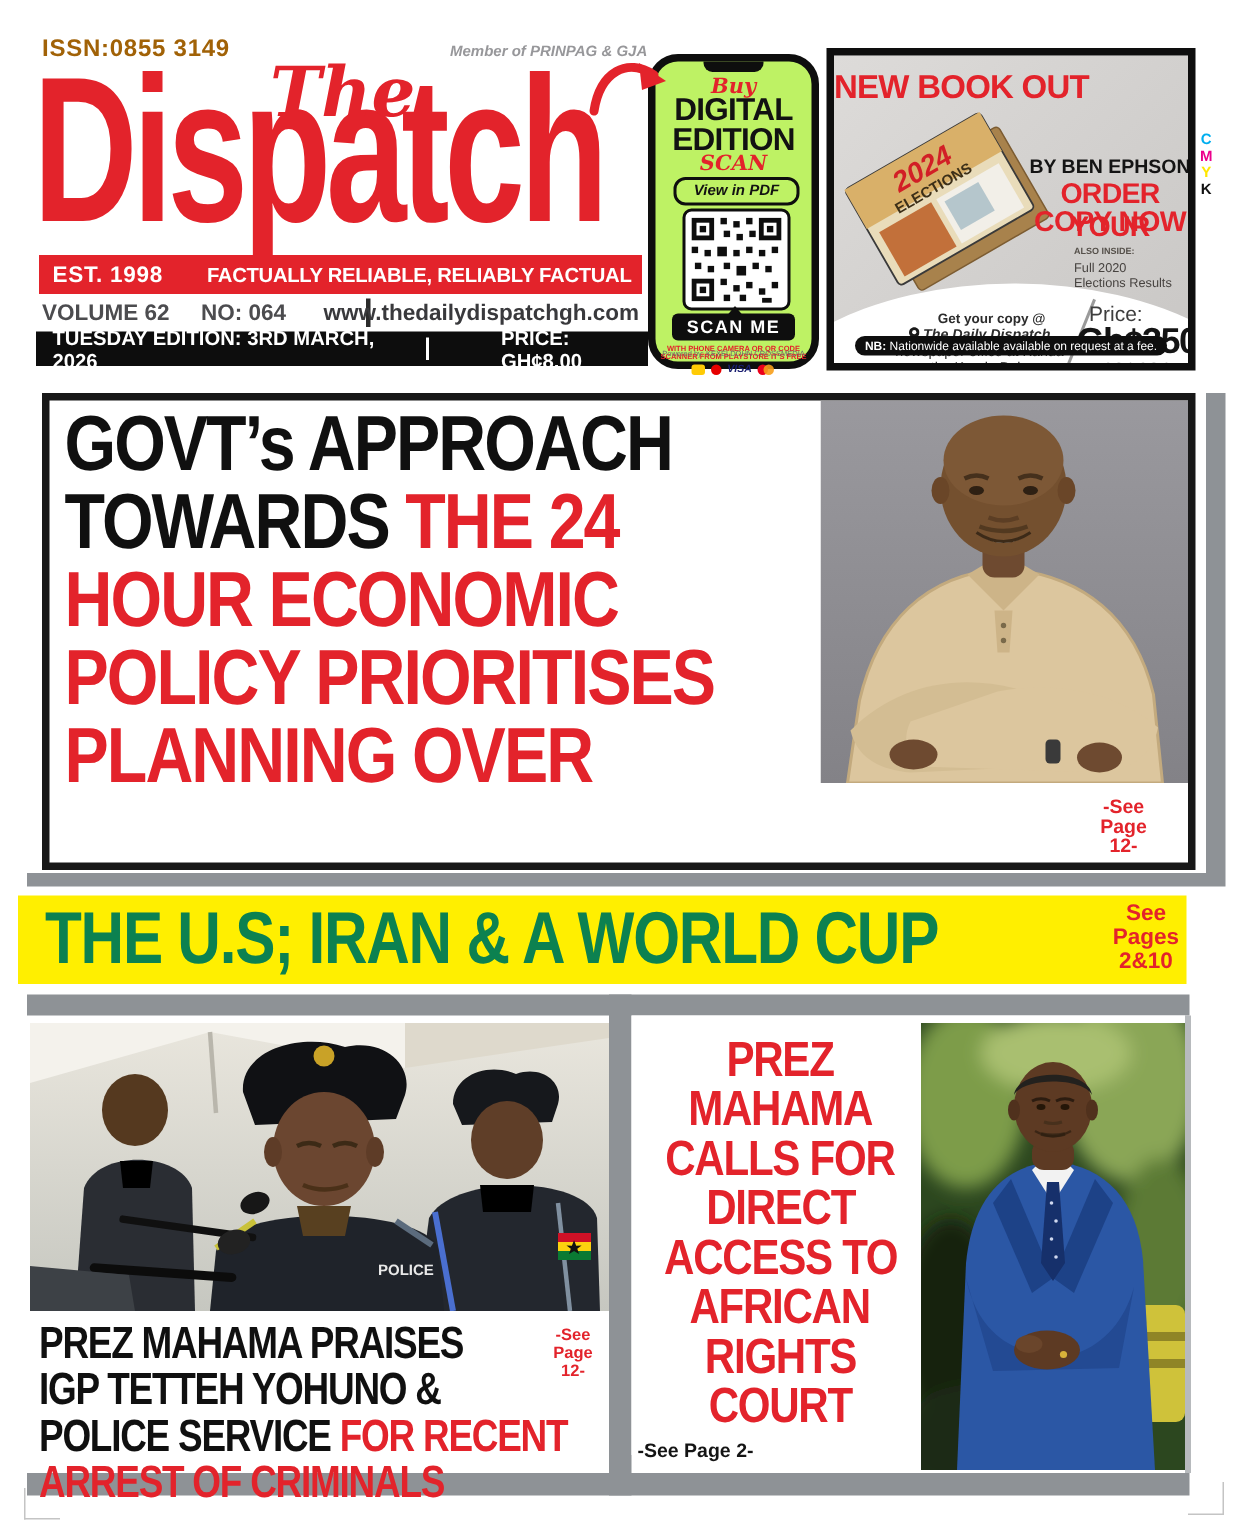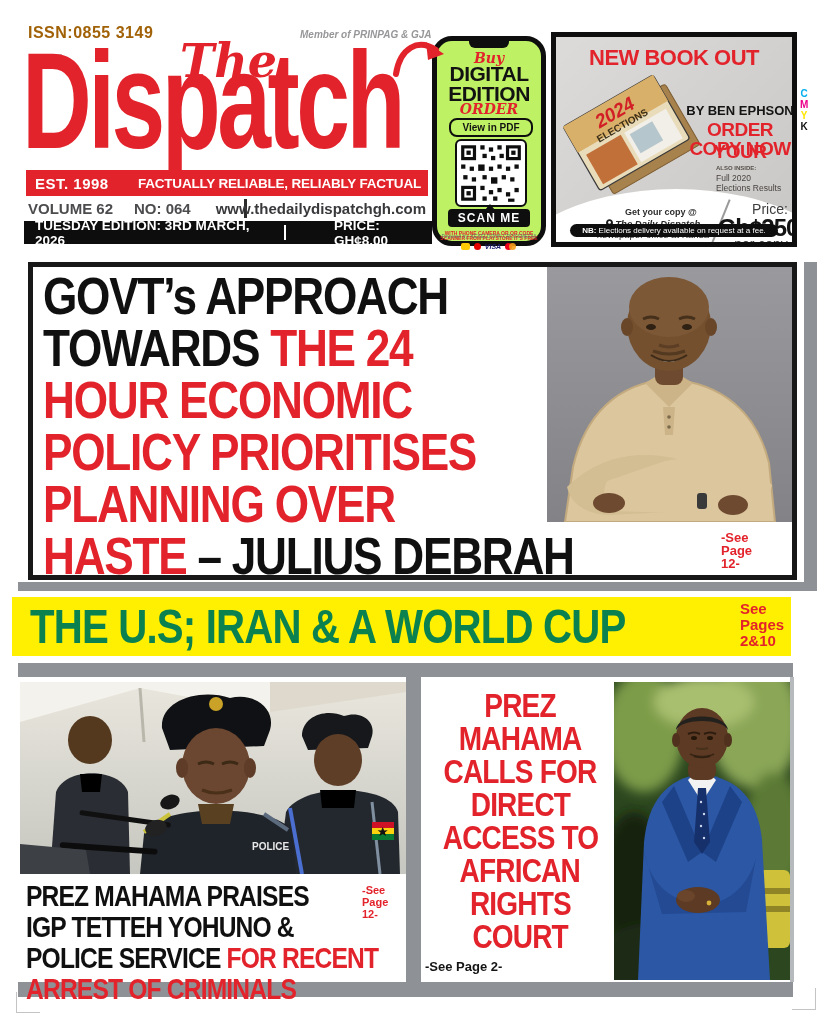--- a/index.html
+++ b/index.html
@@ -33,21 +33,21 @@
   
   .ad{left:551px;top:32px;width:246px;height:215px;background:linear-gradient(135deg,#dddbd9,#c9c7c5);
     border:5px solid #0e0e0e;box-sizing:border-box;overflow:hidden;z-index:2;}
   
   .banner{left:12px;top:597px;width:779px;height:59px;background:var(--yellow);}
   .banner-text{font-weight:bold;color:var(--green);font-size:49px;line-height:59px;letter-spacing:-1px;}
   
   .grayband{background:var(--gray);}
   .story-head{font-weight:bold;font-size:30px;line-height:31px;letter-spacing:-1px;white-space:nowrap;}
   .rhead{font-weight:bold;color:var(--red);font-size:33px;line-height:33px;letter-spacing:-1px;text-align:center;}
-  .seepg{color:var(--red);font-weight:bold;font-size:12px;line-height:12.5px;text-align:left;}
+  .seepg{color:var(--red);font-weight:bold;font-size:12px;line-height:12.5px;text-align:center;}
   .crop{background:#c4c4c4;}
   .tiny{font-size:5px;line-height:6px;}
 </style>
 </head>
 <body>
 
 <div id="page">
 
   <div class="abs crop" style="left:40px;top:54px;width:22px;height:1px;"></div>
   <div class="abs crop" style="left:40px;top:54px;width:1px;height:24px;"></div>
@@ -83,23 +83,23 @@
   <svg class="abs" style="left:392px;top:34px;z-index:5;" width="52" height="44" viewBox="0 0 52 44">
     <path d="M4 40 C 8 14, 26 4, 44 16" fill="none" stroke="#e3232b" stroke-width="6" stroke-linecap="round"></path>
     <polygon points="34,8 52,20 36,26" fill="#e3232b"></polygon>
   </svg>
 
   <div class="abs phone">
     <div class="abs" style="left:32px;top:0;width:40px;height:7px;background:#0e0e0e;border-radius:0 0 6px 6px;"></div>
     <div class="abs script-red" style="left:0;right:0;top:9px;text-align:center;font-size:14px;">Buy</div>
     <div class="abs b" style="left:0;right:0;top:22px;text-align:center;font-size:21px;line-height:21px;letter-spacing:-.5px;">DIGITAL</div>
     <div class="abs b" style="left:0;right:0;top:42px;text-align:center;font-size:21px;line-height:21px;letter-spacing:-.5px;">EDITION</div>
-    <div class="abs script-red" style="left:0;right:0;top:60px;text-align:center;font-size:14px;">ORDER</div>
+    <div class="abs script-red" style="left:0;right:0;top:60px;text-align:center;font-size:14px;">SCAN</div>
     <div class="abs" style="left:12px;top:77px;width:80px;height:15px;border:2px solid #0e0e0e;border-radius:8px;
-                text-align:center;font-weight:bold;font-size:10px;line-height:15px;">
+                text-align:center;font-weight:bold;font-size:10px;line-height:15px;font-style:italic;">
       <span>View in PDF</span>
     </div>
 
     <div class="abs" style="left:18px;top:98px;width:68px;height:64px;border:2px solid #0e0e0e;border-radius:6px;background:#fff;">
       <svg width="64" height="60" viewBox="0 0 60 56" style="margin:2px 0 0 2px;">
         <g fill="#0e0e0e">
           <rect x="2" y="2" width="14" height="14"></rect>
             <rect x="44" y="2" width="14" height="14"></rect>
             <rect x="2" y="40" width="14" height="14"></rect>
           <rect x="5" y="5" width="8" height="8" fill="#fff"></rect>
@@ -153,21 +153,21 @@
       <span style="color:#1a1f71;font-weight:bold;font-style:italic;font-size:7px;">VISA</span>
       <span style="display:inline-block;width:12px;height:7px;position:relative;">
         <span style="position:absolute;left:0;width:7px;height:7px;border-radius:50%;background:#eb001b;"></span>
         <span style="position:absolute;left:4px;width:7px;height:7px;border-radius:50%;background:#f79e1b;opacity:.9;"></span>
       </span>
     </div>
     <div class="abs tiny" style="left:0;right:0;bottom:2px;text-align:center;color:#6b6b6b;">Powered by: KEXELDOHN CROSSMEDIA</div>
   </div>
 
   <div class="abs ad">
-    <div class="abs b red" style="left:0;right:0;top:8px;text-align:center;font-size:22px;letter-spacing:-.5px;">NEW BOOK OUT</div>
+    <div class="abs b red" style="left:0;right:0;top:8px;text-align:left;font-size:22px;letter-spacing:-.5px;">NEW BOOK OUT</div>
 
     <svg class="abs" style="left:6px;top:30px;" width="150" height="135" viewBox="0 0 150 135">
       <g transform="rotate(-30 75 70)">
         <rect x="26" y="38" width="100" height="70" rx="3" fill="#a8824c" stroke="#7c5c32" stroke-width="1"></rect>
         <rect x="16" y="24" width="104" height="74" rx="3" fill="#e9dcba" stroke="#3a3a3a" stroke-width="1.2"></rect>
         <rect x="16" y="24" width="104" height="30" fill="#d9b069"></rect>
         <rect x="22" y="60" width="40" height="34" fill="#c2703a"></rect>
         <rect x="66" y="60" width="48" height="34" fill="#f2efe8"></rect>
         <rect x="70" y="64" width="26" height="22" fill="#b5c6cc"></rect>
         <text x="68" y="44" text-anchor="middle" font-family="Liberation Sans,sans-serif" font-size="19" font-weight="bold" font-style="italic" fill="#d21f26">2024</text>
@@ -190,44 +190,43 @@
         <path d="M4 0 C1.8 0 0 1.8 0 4 C0 6.8 4 10 4 10 C4 10 8 6.8 8 4 C8 1.8 6.2 0 4 0 Z" fill="#1a1a1a"></path>
         <circle cx="4" cy="3.8" r="1.6" fill="#fff"></circle>
       </svg>
       <span style="font-weight:bold;font-style:italic;">The Daily Dispatch</span><br>
       <span>newspaper office at Kanda</span><br>
       <span>near the Kanda Bakery or</span><br>
       
       
     </div>
     <div class="abs" style="left:160px;top:160px;width:1.5px;height:68px;background:#9a9a9a;transform:rotate(22deg);"></div>
-    <div class="abs" style="left:170px;top:164px;width:88px;text-align:center;font-size:14px;color:#3e3e3e;">Price:</div>
+    <div class="abs" style="left:170px;top:164px;width:88px;font-size:14px;color:#3e3e3e;">Price:</div>
     <div class="abs b" style="left:160px;top:177px;width:84px;text-align:center;font-size:24px;color:#141414;letter-spacing:-1px;">Gh¢350</div>
     <div class="abs" style="left:170px;top:199px;width:70px;text-align:center;font-size:14px;color:#3e3e3e;">per copy</div>
     <div class="abs" style="left:14px;bottom:5px;width:208px;height:13px;background:#0e0e0e;border-radius:7px;color:#fff;
                 text-align:center;font-size:8px;line-height:13px;">
-      <span class="b">NB:</span><span> Elections delivery available on request at a fee.</span>
+      <span class="b">NB:</span><span> Nationwide available available on request at a fee.</span>
     </div>
   </div>
 
   <div class="abs b" style="left:800px;top:88px;font-size:10px;line-height:11px;text-align:center;">
     <div style="color:#00aeef;">C</div>
     <div style="color:#ec008c;">M</div>
     <div style="color:#ffe600;">Y</div>
     <div style="color:#111;">K</div>
   </div>
 
   <div class="abs" style="left:28px;top:262px;width:769px;height:318px;border:5px solid #181818;background:#fff;box-sizing:border-box;">
     <div class="abs" style="left:10px;top:3px;">
       <div class="lead-line"><span class="cx blk" style="transform:scaleX(.85);">GOVT’s APPROACH</span></div>
       <div class="lead-line"><span class="cx" style="transform:scaleX(.85);"><span class="blk">TOWARDS </span><span class="red">THE 24</span></span></div>
       <div class="lead-line"><span class="cx red" style="transform:scaleX(.85);">HOUR ECONOMIC</span></div>
       <div class="lead-line"><span class="cx red" style="transform:scaleX(.85);">POLICY PRIORITISES</span></div>
       <div class="lead-line"><span class="cx red" style="transform:scaleX(.85);">PLANNING OVER</span></div>
-      <div class="lead-line"><span class="cx" style="transform:scaleX(.85);"><span class="red">HASTE </span><span class="blk">– JULIUS DEBRAH</span></span></div>
     </div>
 
     <svg class="abs" style="left:514px;top:0;" width="245" height="255" viewBox="0 0 245 255">
       <defs>
         <linearGradient id="gbg" x1="0" y1="0" x2="0" y2="1">
           <stop offset="0" stop-color="#9a999e"></stop>
             <stop offset="1" stop-color="#838287"></stop>
         </linearGradient>
       </defs>
       <rect width="245" height="255" fill="url(#gbg)"></rect>

